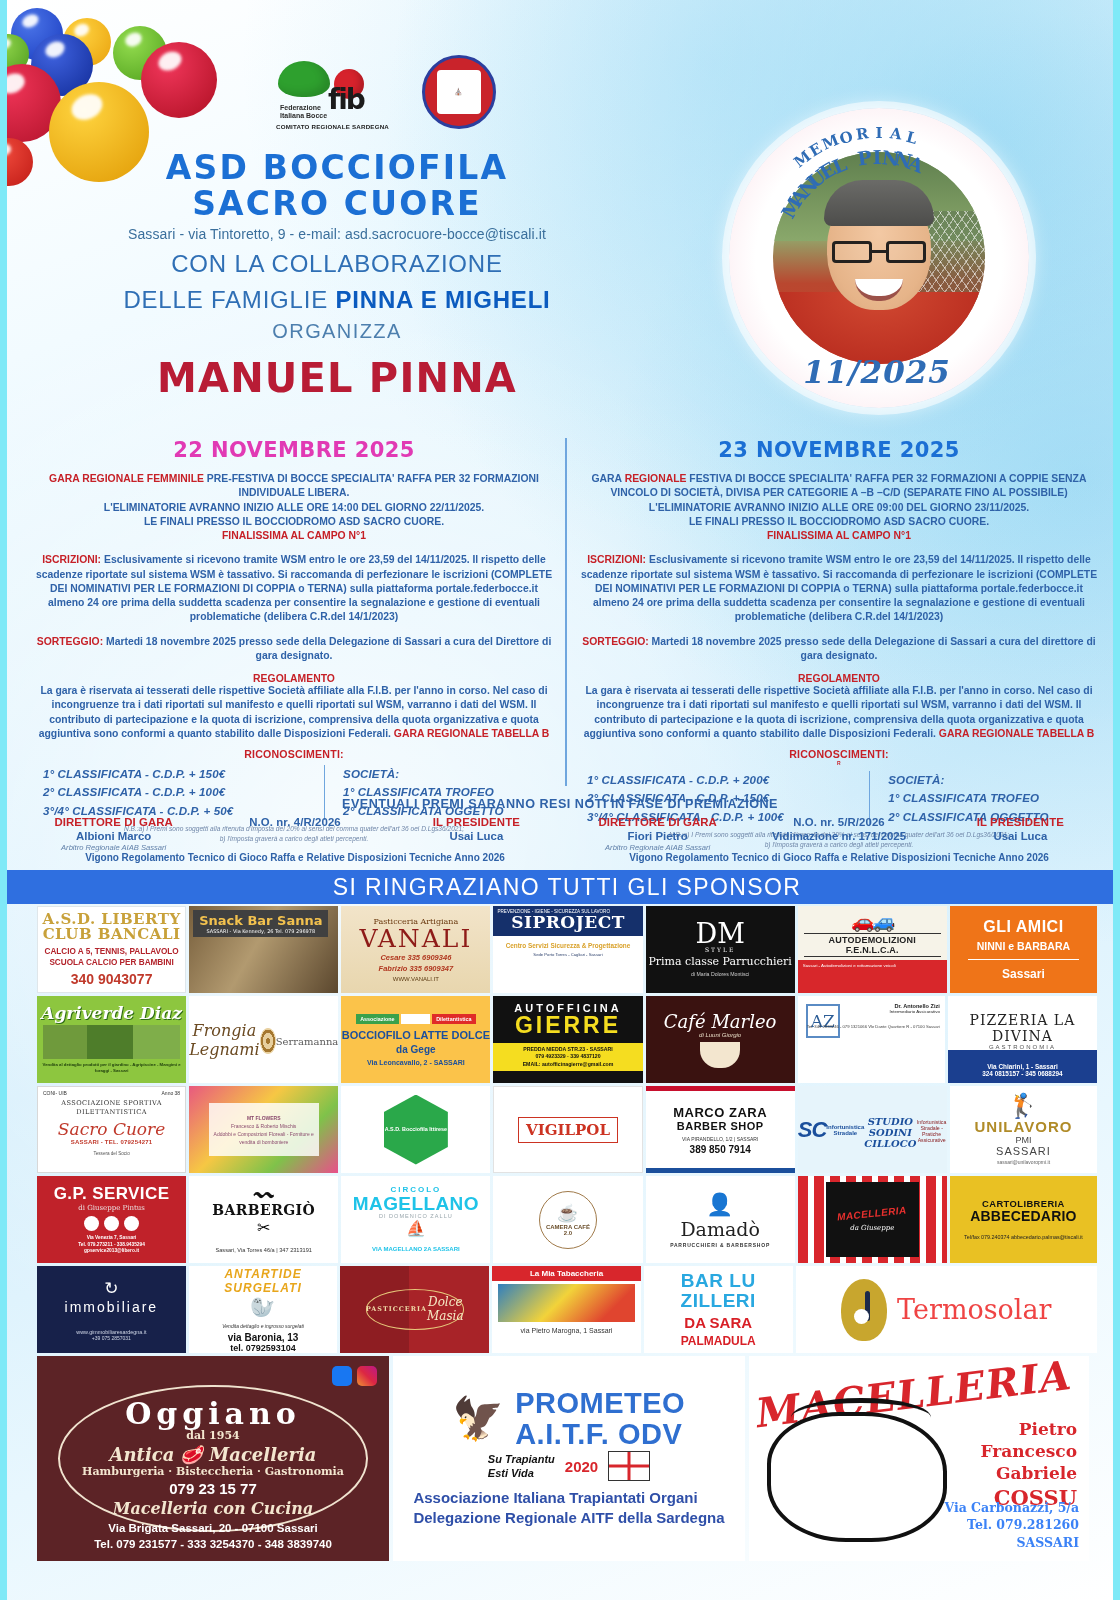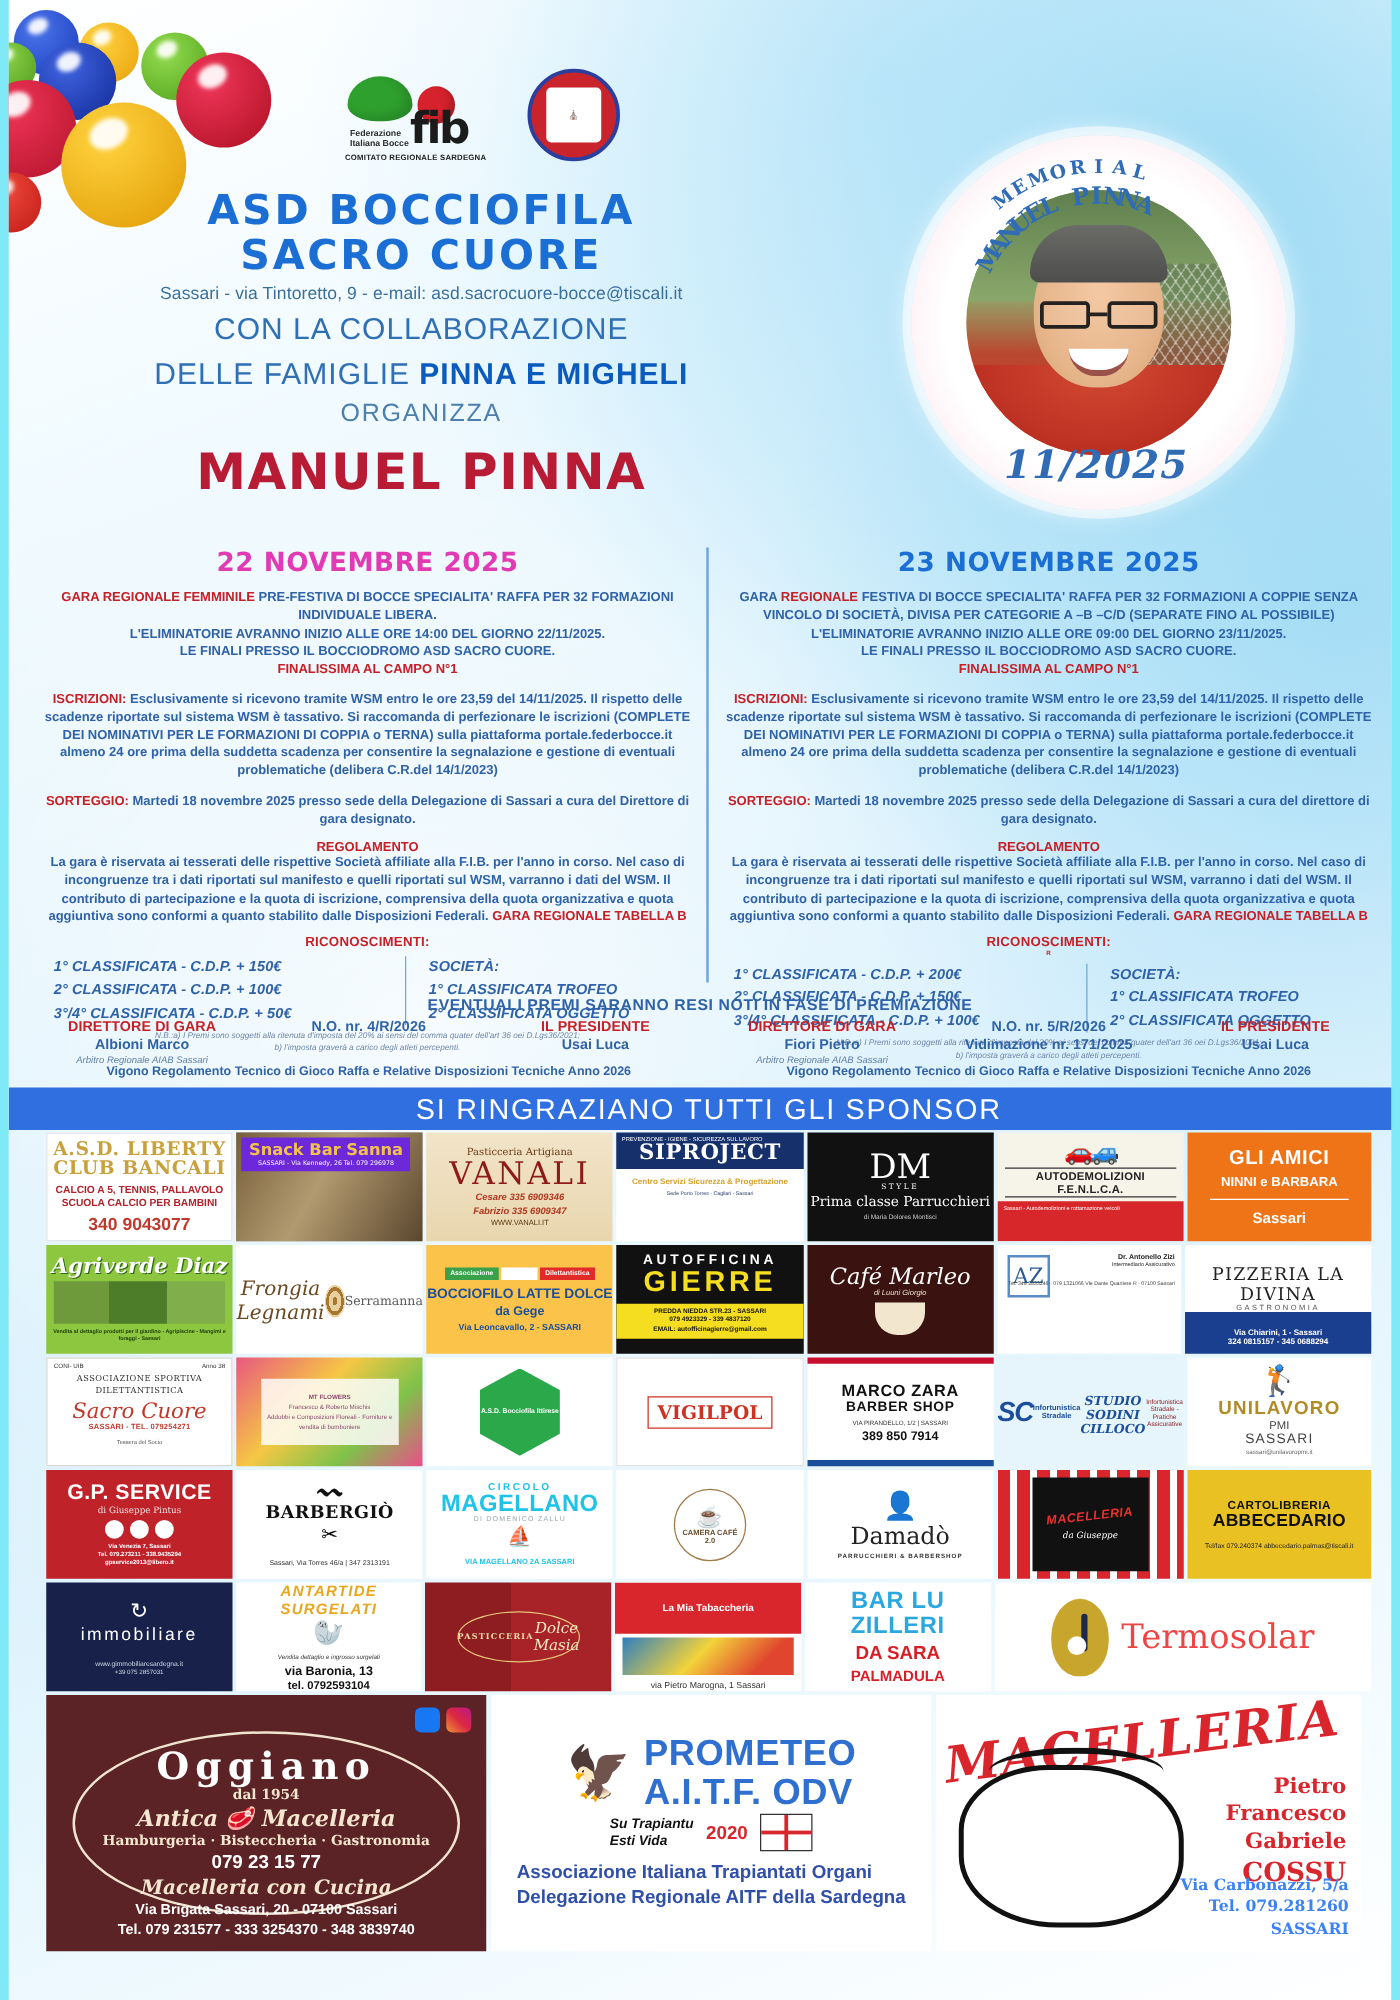--- a/index.html
+++ b/index.html
@@ -40,21 +40,21 @@
   }
 
   
   .logos { position:absolute; left:255px; top:55px; width:250px; height:80px; }
   .fib-logo { position:absolute; left:10px; top:2px; width:130px; height:74px; }
   .fib-green { position:absolute; left:6px; top:4px; width:52px; height:36px;
       background:#2ea02e; border-radius:50% 50% 46% 46% / 64% 64% 36% 36%;
       box-shadow: inset -6px -4px 8px rgba(0,0,0,.14); }
   .fib-red  { position:absolute; left:62px; top:12px; width:30px; height:30px;
       background:#d6222c; border-radius:50%; box-shadow: inset -4px -3px 6px rgba(0,0,0,.18);}
-  .fib-word { position:absolute; left:56px; top:26px; font-weight:bold; font-size:35px;
+  .fib-word { position:absolute; left:56px; top:26px; font-weight:bold; font-size:28px;
       color:#1b1b1b; letter-spacing:-2px; font-family:"DejaVu Sans", sans-serif; }
   .fib-fed { position:absolute; left:8px; top:47px; font-size:7px; color:#2b2b2b; line-height:1.08;
       font-weight:bold; width:52px; }
   .fib-com { position:absolute; left:4px; top:66px; font-size:6.2px; color:#222; letter-spacing:.2px; font-weight:bold;}
   .club-emblem { position:absolute; left:160px; top:0px; width:74px; height:74px; border-radius:50%;
       background:#c9232b; border:3px solid #2b3f9e; display:flex; align-items:center; justify-content:center; }
   .club-emblem .inner { width:44px; height:44px; background:#fff; border-radius:4px;
       display:flex; align-items:center; justify-content:center; font-size:7px; color:#8a1f22; }
 
   
@@ -152,21 +152,21 @@
       align-items:center; justify-content:center; text-align:center; }
   .c1 { width:150px; } .c2 { width:148px; }
 
   
   .liberty { background:#fff; border:1px solid #dfe6ea; flex-direction:column; }
   .liberty .l1 { color:#c8a13a; font-size:15px; font-weight:bold; font-family:"DejaVu Serif", serif; line-height:1.05; letter-spacing:.5px;}
   .liberty .l2 { color:#b3232b; font-size:8.2px; font-weight:bold; margin-top:4px; line-height:1.3;}
   .liberty .l3 { color:#c0392b; font-size:14px; font-weight:bold; margin-top:3px;}
 
   .sanna { background:#6d5a3f; position:relative; }
-  .sanna .tag { position:absolute; left:4px; top:4px; background:#6d28d9; color:#f2c14e;
+  .sanna .tag { position:absolute; left:4px; top:4px; background:#404040; color:#f2c14e;
       padding:3px 6px; font-size:13px; font-weight:bold; font-family:"DejaVu Sans", sans-serif;}
   .sanna .tag small { display:block; color:#fff; font-size:5px; font-weight:normal; line-height:1.25;}
   .sanna .photo { position:absolute; inset:0; background:
       linear-gradient(120deg, rgba(120,95,60,.9), rgba(190,165,120,.85) 45%, rgba(90,70,45,.95)); }
 
   .vanali { background:linear-gradient(180deg,#f2e4c9,#e8d6ae); flex-direction:column; }
   .vanali .t1 { font-size:8px; color:#6b3a10; font-family:"DejaVu Serif", serif;}
   .vanali .t2 { font-size:25px; color:#8e1b18; font-family:"DejaVu Serif", serif; letter-spacing:2px; line-height:1;}
   .vanali .ph { font-size:7.5px; color:#b0361f; font-weight:bold; font-style:italic; margin-top:2px;}
   .vanali .web { font-size:6px; color:#5b3a12; margin-top:3px;}
@@ -299,21 +299,21 @@
   .antartide .t3 { color:#111; font-size:10px; font-weight:bold; margin-top:3px;}
   .antartide .t4 { color:#111; font-size:9px; font-weight:bold;}
 
   .dolcemasia { background:linear-gradient(90deg,#8e1d22 0 46%, #a82328 46% 100%); }
   .dolcemasia .oval { width:66%; height:46%; border:1.4px solid #e6c77a; border-radius:50%;
       display:flex; flex-direction:row; align-items:center; justify-content:center;}
   .dolcemasia .oval b { color:#f0dca8; font-size:6.4px; letter-spacing:1px; font-family:"DejaVu Serif", serif;}
   .dolcemasia .oval i { color:#f6e9c4; font-size:12px; font-family:"DejaVu Serif", serif;}
 
   .tabacch { background:#fff; flex-direction:column; justify-content:flex-start; }
-  .tabacch .hdr { width:100%; background:#d8262c; color:#fff; font-size:8px; font-weight:bold; padding:16px;}
+  .tabacch .hdr { width:100%; background:#d8262c; color:#fff; font-size:8px; font-weight:bold; padding:3px;}
   .tabacch .img { width:92%; height:38px; margin-top:3px;
       background:linear-gradient(135deg,#2f7fbf,#f2d33a 45%,#e0452f 80%);}
   .tabacch .ad { font-size:7px; color:#333; margin-top:4px; line-height:1.35;}
 
   .zilleri { background:#fff; flex-direction:column; }
   .zilleri .t1 { color:#29a8e0; font-size:19px; font-weight:bold; line-height:1.02; letter-spacing:.5px;}
   .zilleri .t2 { color:#d81f26; font-size:15px; font-weight:bold; margin-top:4px;}
   .zilleri .t3 { color:#d81f26; font-size:12px; font-weight:bold; margin-top:3px;}
 
   .termo { background:#fff; }

